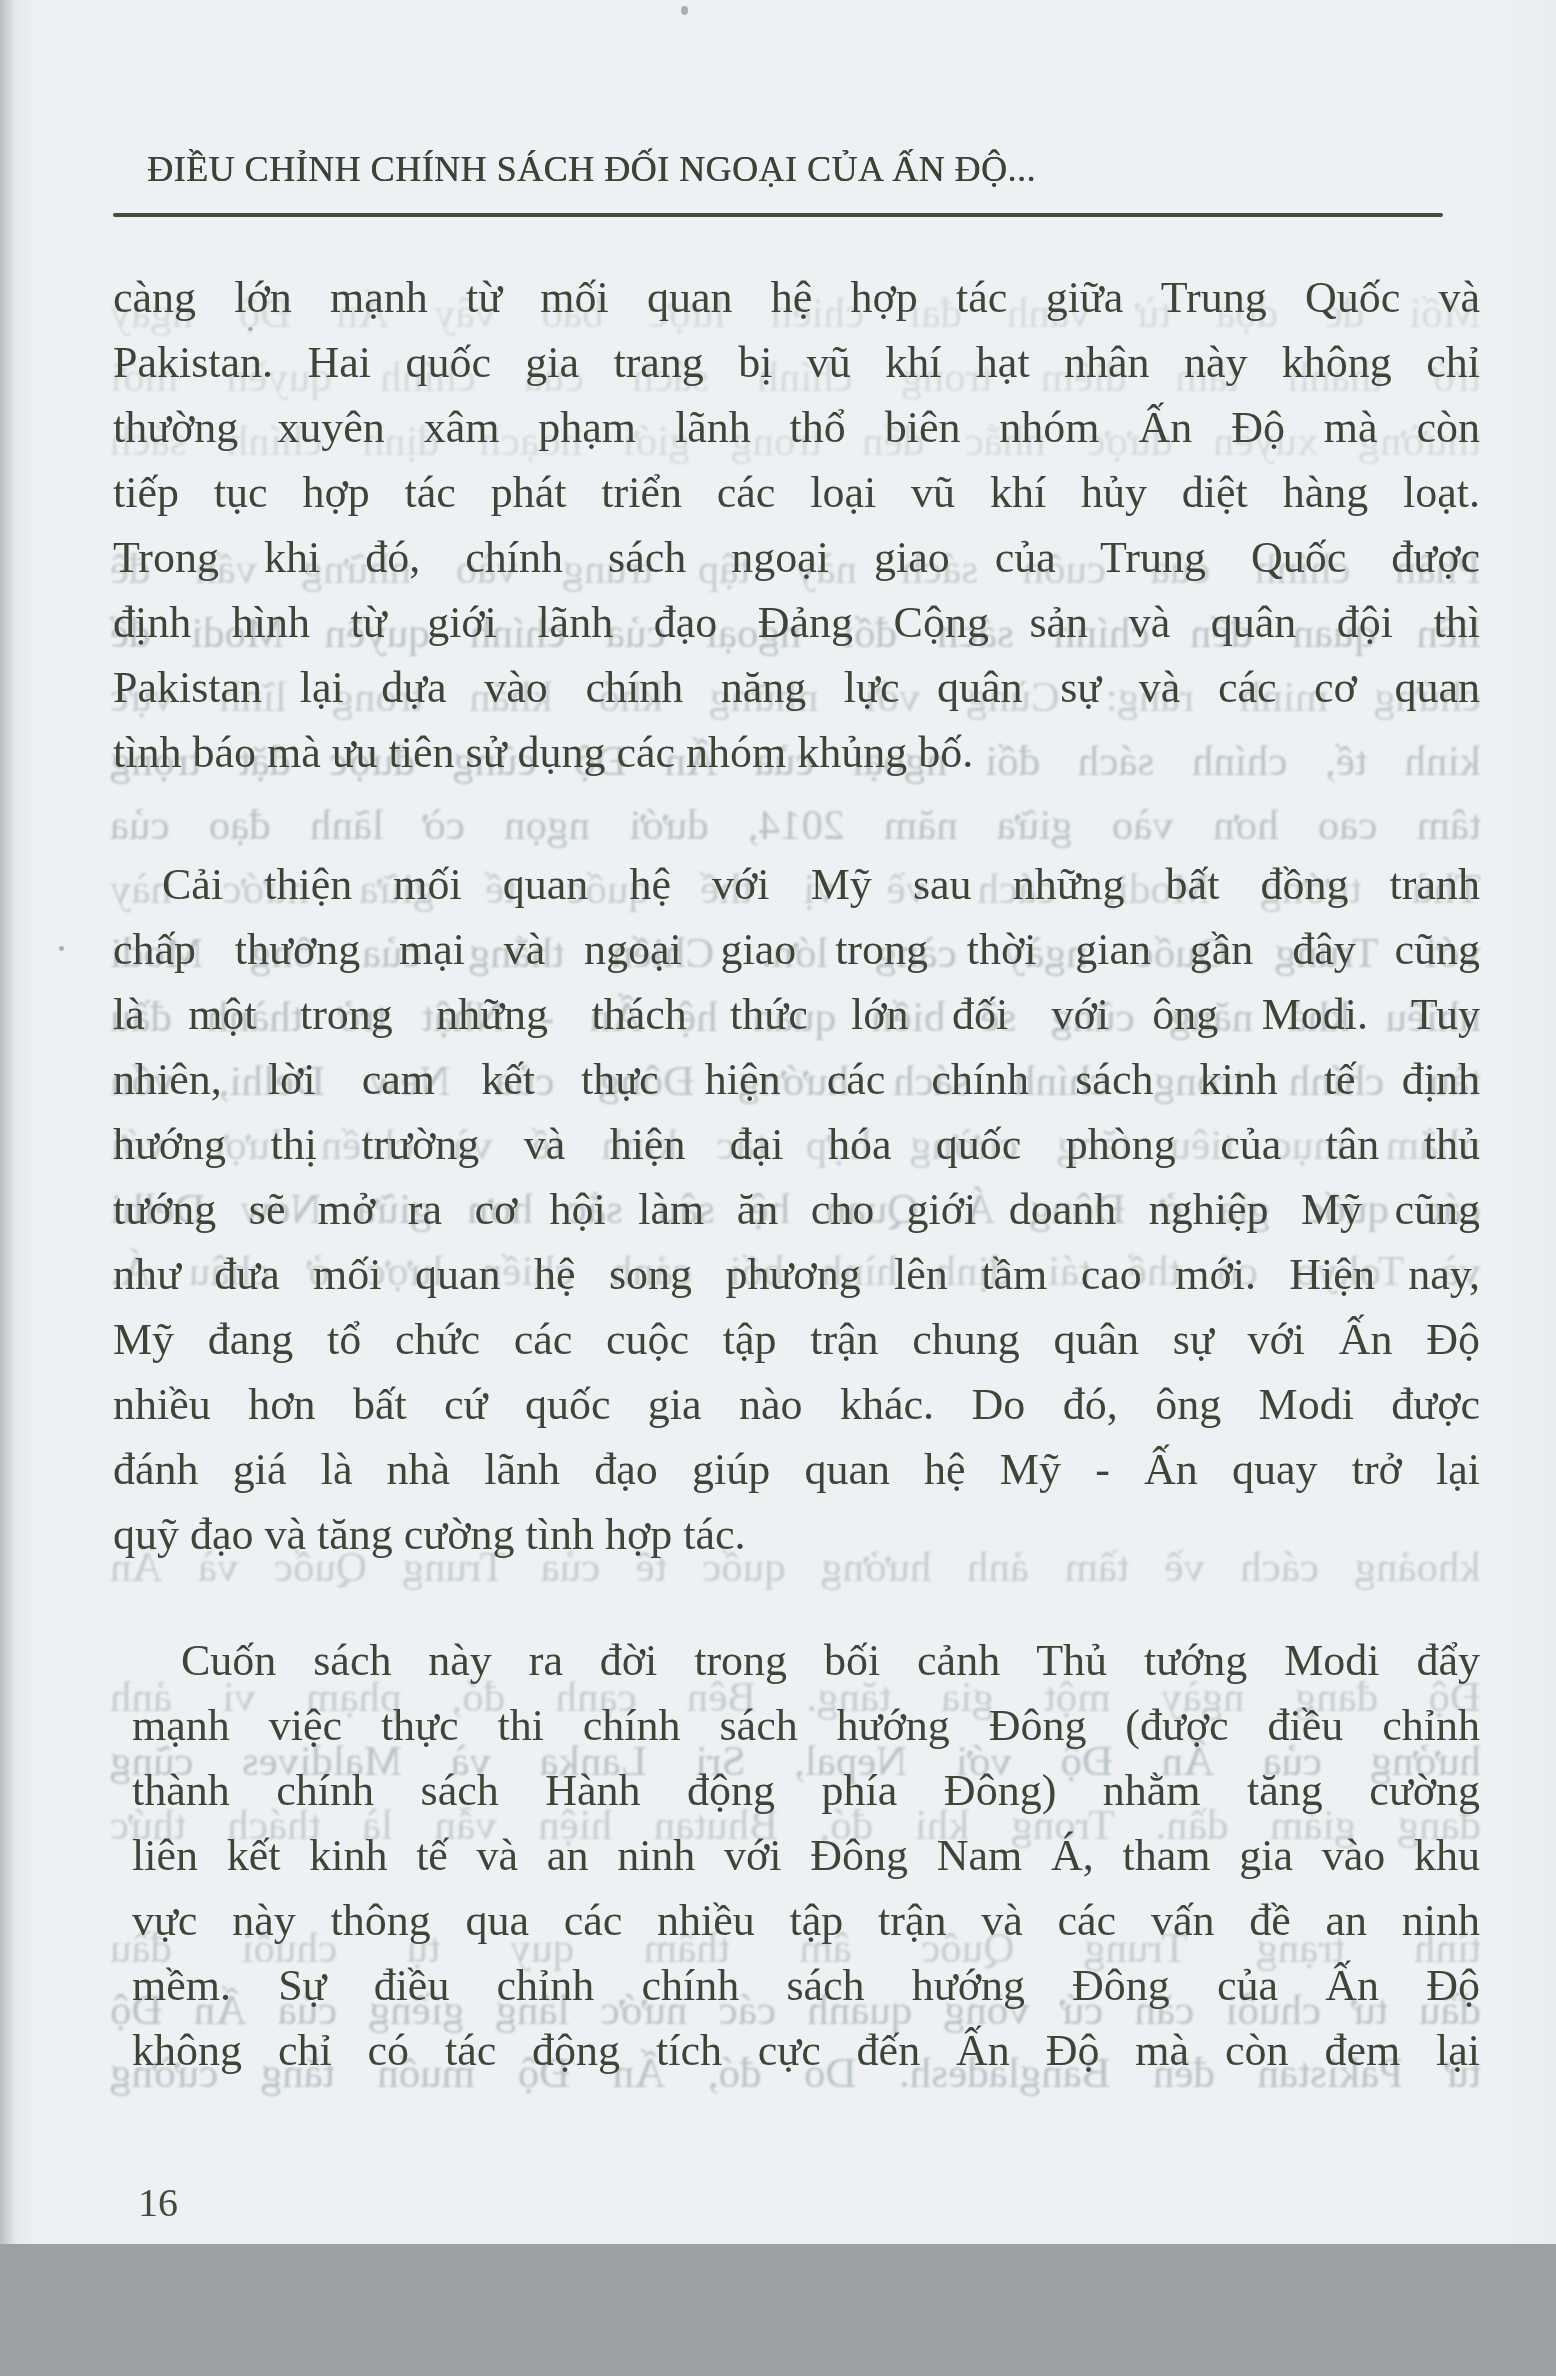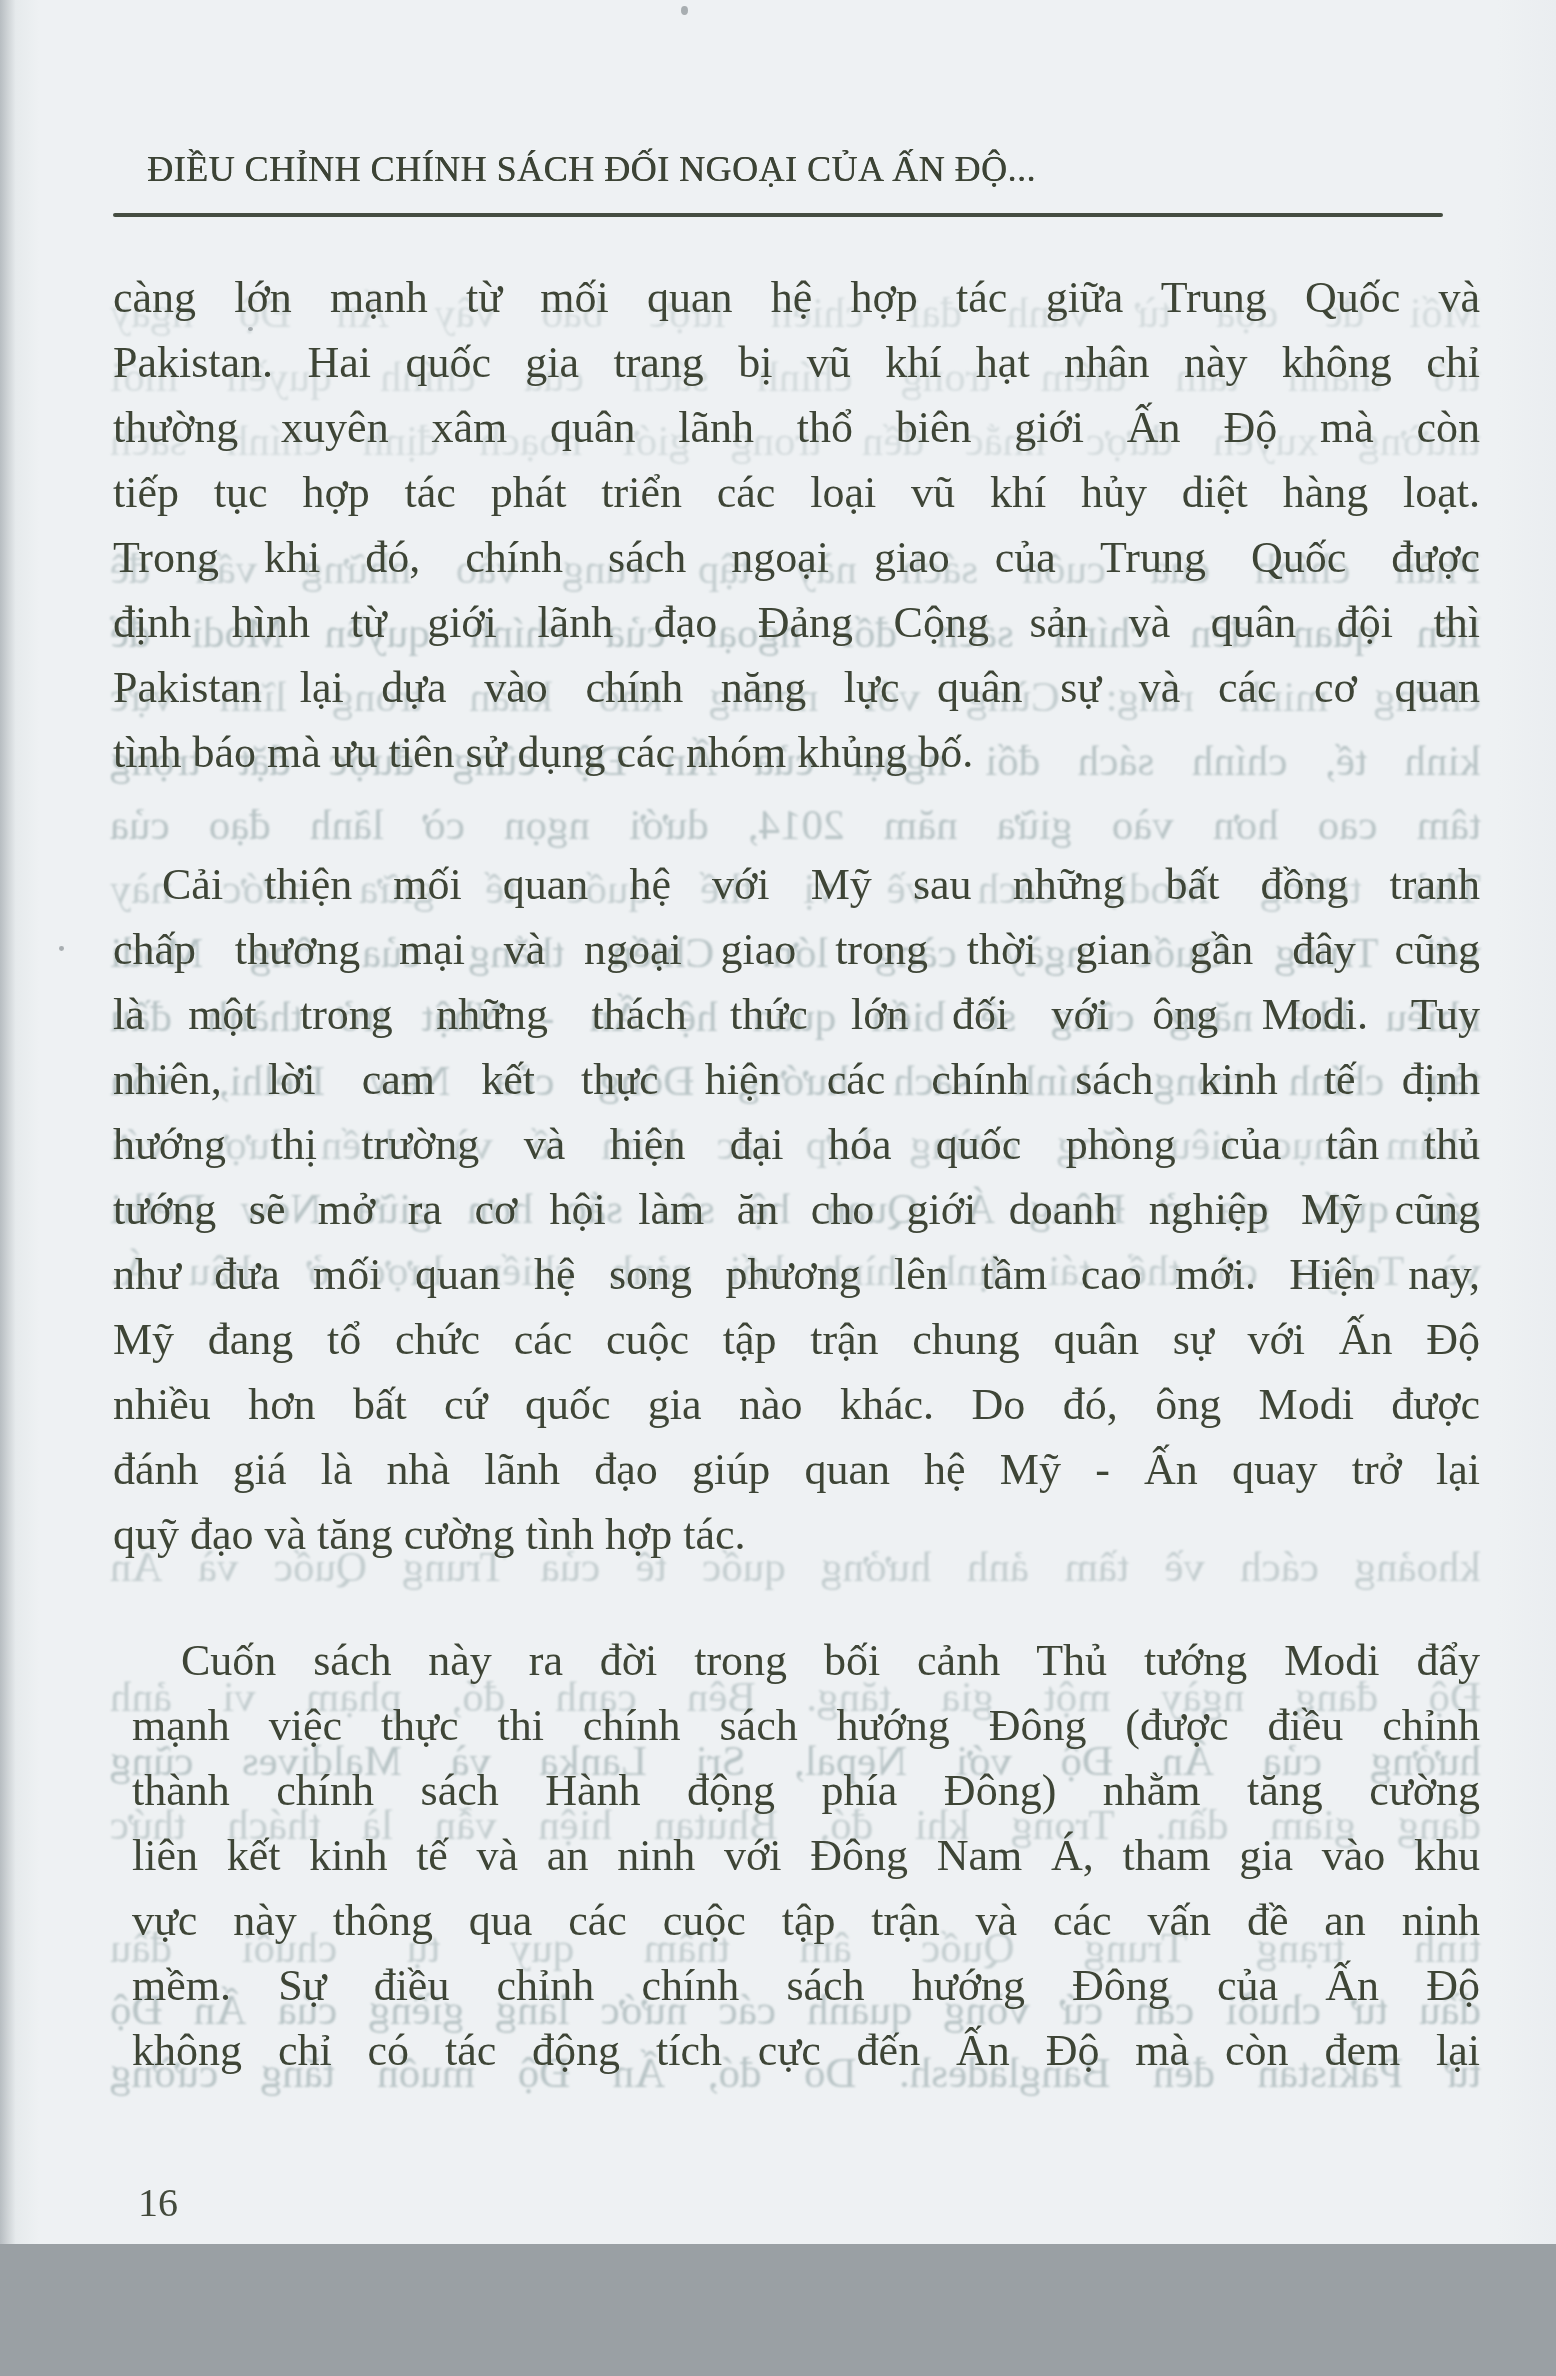--- a/index.html
+++ b/index.html
@@ -121,21 +121,21 @@
     <div class="g dark" style="top:2041px">từ Pakistan đến Bangladesh. Do đó, Ấn Độ muốn tăng cường</div>
   </div>
 
   <div class="content">
     <div class="running-header">ĐIỀU CHỈNH CHÍNH SÁCH ĐỐI NGOẠI CỦA ẤN ĐỘ...</div>
     <div class="header-rule"></div>
 
     <div class="para p1">
       <div class="ln">càng lớn mạnh từ mối quan hệ hợp tác giữa Trung Quốc và</div>
       <div class="ln">Pakistan. Hai quốc gia trang bị vũ khí hạt nhân này không chỉ</div>
-      <div class="ln">thường xuyên xâm quân lãnh thổ biên giới Ấn Độ mà còn</div>
+      <div class="ln">thường xuyên xâm phạm lãnh thổ biên nhóm Ấn Độ mà còn</div>
       <div class="ln">tiếp tục hợp tác phát triển các loại vũ khí hủy diệt hàng loạt.</div>
       <div class="ln">Trong khi đó, chính sách ngoại giao của Trung Quốc được</div>
       <div class="ln">định hình từ giới lãnh đạo Đảng Cộng sản và quân đội thì</div>
       <div class="ln">Pakistan lại dựa vào chính năng lực quân sự và các cơ quan</div>
       <div class="ln last">tình báo mà ưu tiên sử dụng các nhóm khủng bố.</div>
     </div>
 
     <div class="para p2 indent">
       <div class="ln">Cải thiện mối quan hệ với Mỹ sau những bất đồng tranh</div>
       <div class="ln">chấp thương mại và ngoại giao trong thời gian gần đây cũng</div>
@@ -148,21 +148,21 @@
       <div class="ln">nhiều hơn bất cứ quốc gia nào khác. Do đó, ông Modi được</div>
       <div class="ln">đánh giá là nhà lãnh đạo giúp quan hệ Mỹ - Ấn quay trở lại</div>
       <div class="ln last">quỹ đạo và tăng cường tình hợp tác.</div>
     </div>
 
     <div class="para p3 indent">
       <div class="ln">Cuốn sách này ra đời trong bối cảnh Thủ tướng Modi đẩy</div>
       <div class="ln">mạnh việc thực thi chính sách hướng Đông (được điều chỉnh</div>
       <div class="ln">thành chính sách Hành động phía Đông) nhằm tăng cường</div>
       <div class="ln">liên kết kinh tế và an ninh với Đông Nam Á, tham gia vào khu</div>
-      <div class="ln">vực này thông qua các cuộc tập trận và các vấn đề an ninh</div>
+      <div class="ln">vực này thông qua các nhiều tập trận và các vấn đề an ninh</div>
       <div class="ln">mềm. Sự điều chỉnh chính sách hướng Đông của Ấn Độ</div>
       <div class="ln">không chỉ có tác động tích cực đến Ấn Độ mà còn đem lại</div>
     </div>
   </div>
 
   <div class="pageno">16</div>
 
   <div class="speck s1"></div>
   <div class="speck s2"></div>
   <div class="speck s3"></div>

